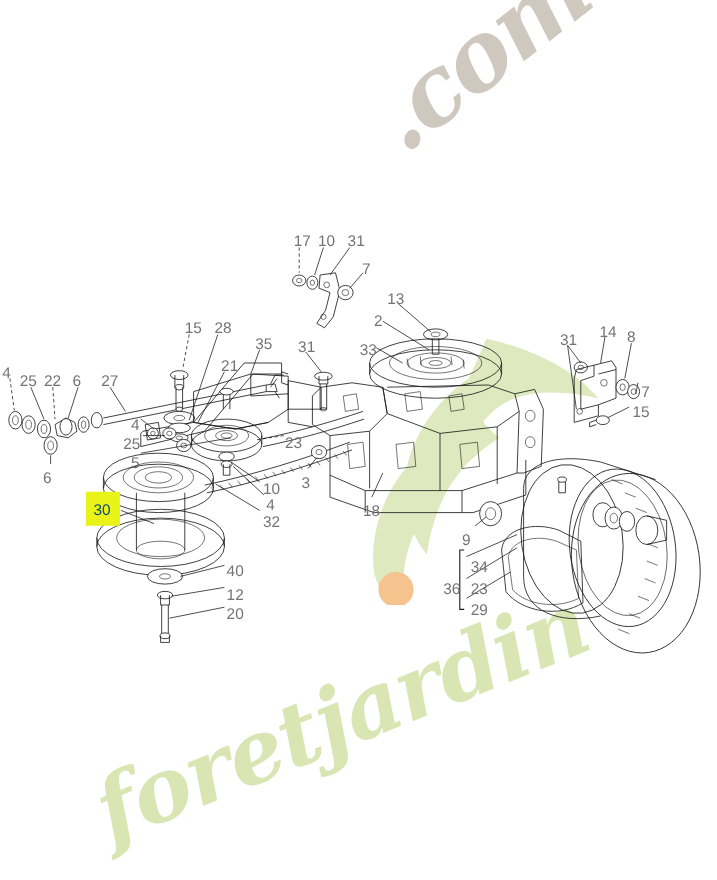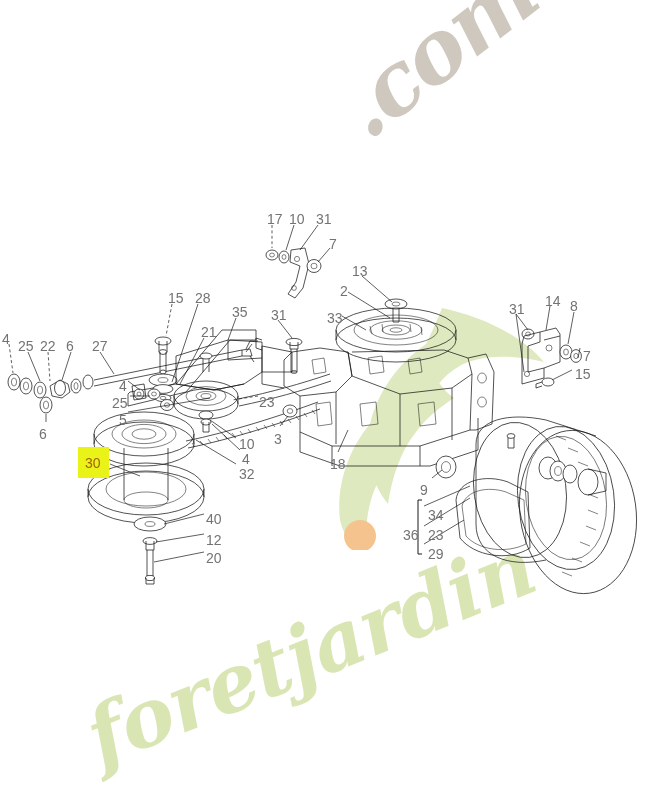--- a/index.html
+++ b/index.html
@@ -48,21 +48,21 @@
     letter-spacing:0px;
   }
   #hl-30{
     position:absolute;
     left:78px;top:447px;
     width:31px;height:31px;
     background:#e9f318;
   }
   #hl-30 .callout{
     left:7px;top:9px;
-    color:#a16207;
+    color:#0c4a6e;
   }
   svg{display:block;}
   .ln{stroke:#1a1a1a;stroke-width:.7;fill:none;}
   .lnd{stroke:#1a1a1a;stroke-width:.7;fill:none;stroke-dasharray:3 2.4;}
   .pt{stroke:#1a1a1a;stroke-width:.75;fill:none;}
   .pt-f{stroke:#1a1a1a;stroke-width:.75;fill:#ffffff;}
   .pt-t{stroke:#1a1a1a;stroke-width:.55;fill:none;}
   .brk{stroke:#1a1a1a;stroke-width:1;fill:none;}
 </style>
 </head>

